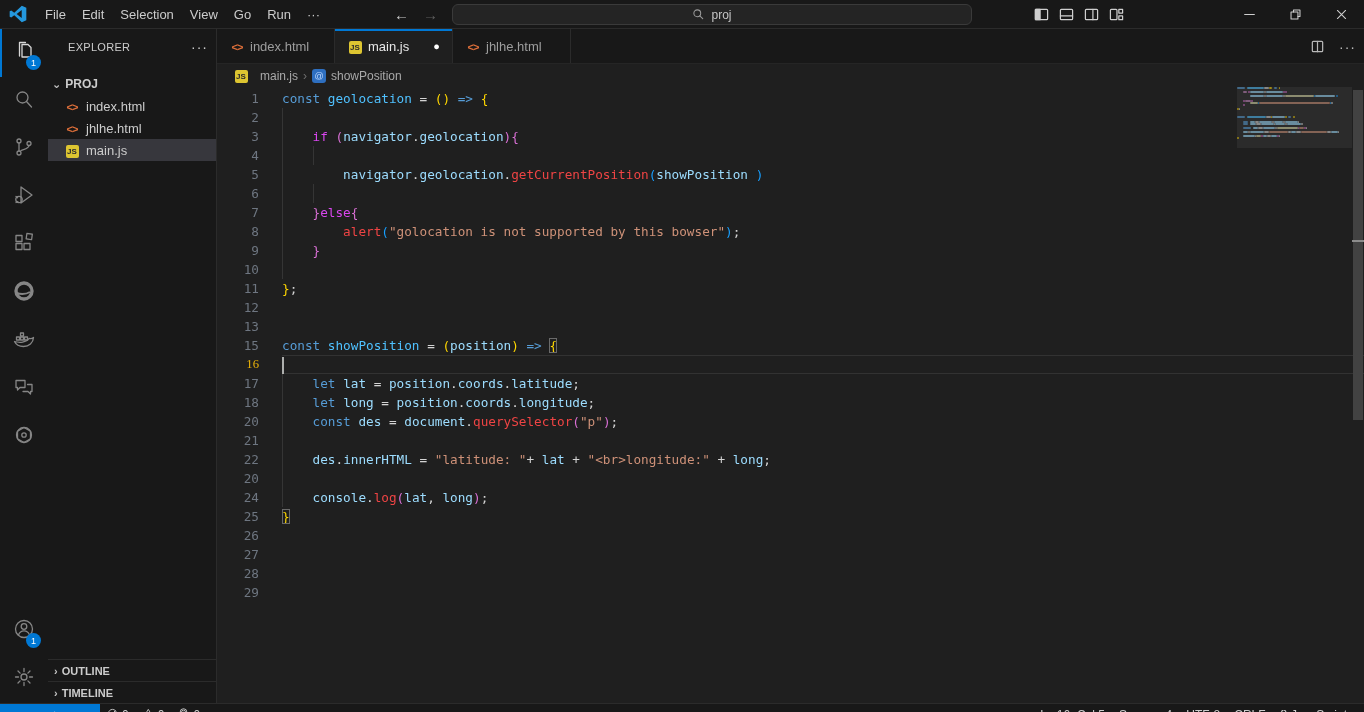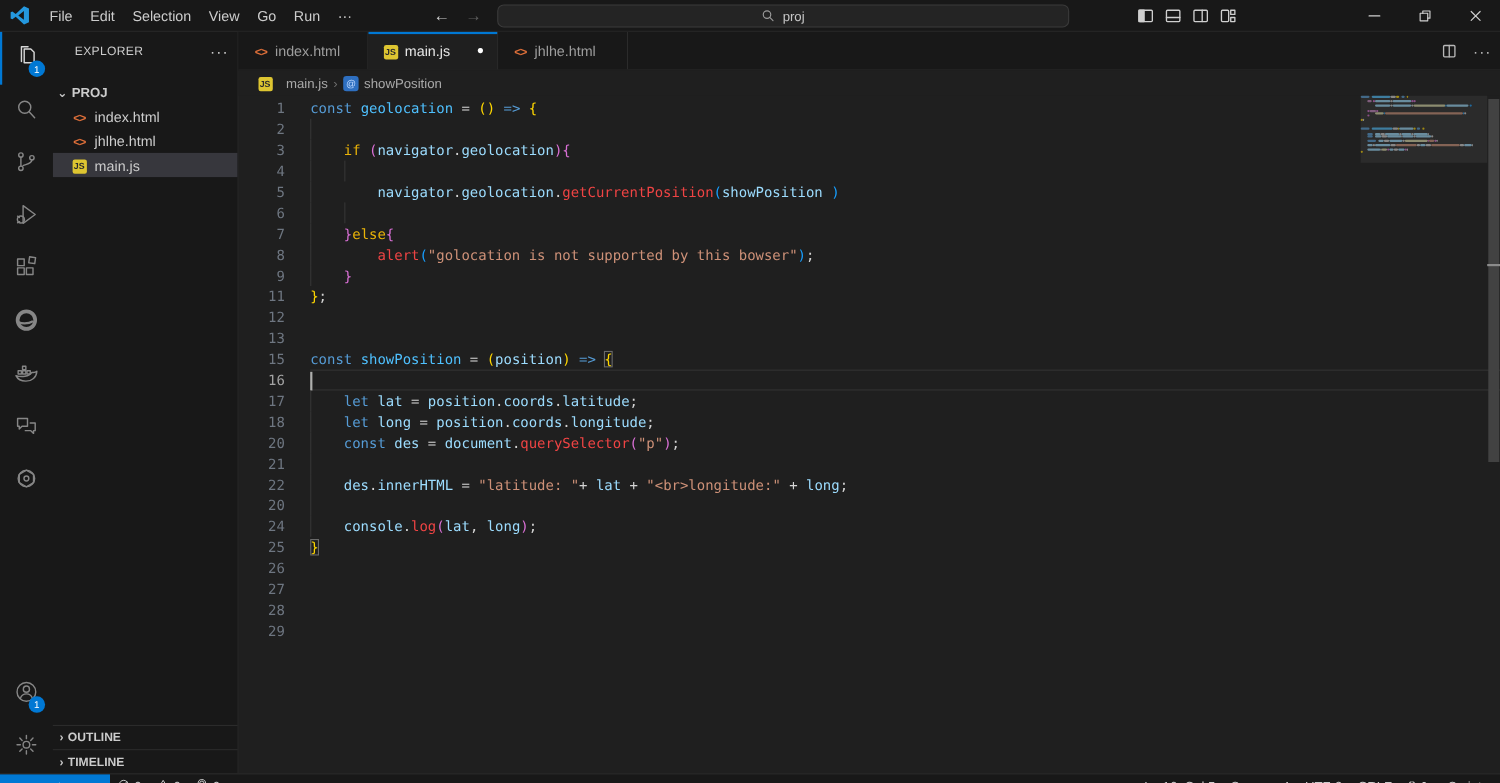--- a/index.html
+++ b/index.html
@@ -66,26 +66,26 @@
   .breadcrumbs { height:23px; background:#1f1f1f; display:flex; align-items:center; padding-left:16px;
     font-size:12px; color:#a9a9a9; gap:5px; }
   .bc-sym { display:inline-flex; width:14px; height:14px; border-radius:3px; background:#2e6fc0; color:#bcd8ff;
     font-size:9px; align-items:center; justify-content:center; }
 
   
   .code-area { flex:1; position:relative; overflow:hidden; font-family:"DejaVu Sans Mono","Liberation Mono",monospace;
     font-size:12.7px; padding-top:2px; }
   .code-row { display:flex; height:19px; line-height:19px; white-space:pre; }
   .gutter { width:52px; flex:0 0 auto; text-align:right; padding-right:10px; color:#6e7681; }
-  .code-row.active-line .gutter { color:#a3a3a3; }
+  .code-row.active-line .gutter { color:#eab308;font-family:Liberation Serif, serif; }
   .ltext { position:relative; flex:1; margin-left:13px; }
   .code-row.active-line .ltext { border-top:1px solid #323232; border-bottom:1px solid #323232; line-height:17px; }
   .guide { position:absolute; top:0; bottom:0; width:1px; background:#353535; }
   .cursor { position:absolute; top:1px; width:1.5px; height:17px; background:#aeafad; }
-  .tk-kw{color:#569CD6} .tk-ctrl{color:#eab308} .tk-var{color:#9CDCFE} .tk-cvar{color:#4FC1FF}
+  .tk-kw{color:#569CD6} .tk-ctrl{color:#d946ef} .tk-var{color:#9CDCFE} .tk-cvar{color:#4FC1FF}
   .tk-fn{color:#ef4444} .tk-str{color:#CE9178} .tk-op{color:#D4D4D4} .tk-txt{color:#D4D4D4}
   .tk-b1{color:#FFD700} .tk-b2{color:#DA70D6} .tk-b3{color:#179FFF}
   .tk-b1x{color:#FFD700; outline:1px solid #6a6a6a; outline-offset:-1px;}
 
   
   .minimap { position:absolute; top:58px; right:12px; width:115px; height:540px; }
   .mm-slider { position:absolute; top:0; left:0; right:0; height:61px; background:rgba(121,121,121,.14); }
   .mm-line { display:flex; height:2.1px; }
   .mm-seg { height:2px; border-radius:1px; }
   .scrollbar { position:absolute; top:58px; right:0; width:12px; bottom:0; }
@@ -329,20 +329,21 @@
       <div class="code-area" id="code">
           <div class="code-row"><div class="gutter">1</div><div class="ltext"><span class="tk-kw">const</span><span class="tk-txt"> </span><span class="tk-cvar">geolocation</span><span class="tk-op"> = </span><span class="tk-b1">()</span><span class="tk-txt"> </span><span class="tk-kw">=&gt;</span><span class="tk-txt"> </span><span class="tk-b1">{</span></div></div>
           <div class="code-row"><div class="gutter">2</div><div class="ltext"><div class="guide" style="left: 0px;"></div></div></div>
           <div class="code-row"><div class="gutter">3</div><div class="ltext"><div class="guide" style="left: 0px;"></div><span class="tk-txt">    </span><span class="tk-ctrl">if</span><span class="tk-txt"> </span><span class="tk-b2">(</span><span class="tk-var">navigator</span><span class="tk-op">.</span><span class="tk-var">geolocation</span><span class="tk-b2">)</span><span class="tk-b2">{</span></div></div>
           <div class="code-row"><div class="gutter">4</div><div class="ltext"><div class="guide" style="left: 0px;"></div><div class="guide" style="left: 30.584px;"></div></div></div>
           <div class="code-row"><div class="gutter">5</div><div class="ltext"><div class="guide" style="left: 0px;"></div><span class="tk-txt">        </span><span class="tk-var">navigator</span><span class="tk-op">.</span><span class="tk-var">geolocation</span><span class="tk-op">.</span><span class="tk-fn">getCurrentPosition</span><span class="tk-b3">(</span><span class="tk-var">showPosition</span><span class="tk-txt"> </span><span class="tk-b3">)</span></div></div>
           <div class="code-row"><div class="gutter">6</div><div class="ltext"><div class="guide" style="left: 0px;"></div><div class="guide" style="left: 30.584px;"></div></div></div>
           <div class="code-row"><div class="gutter">7</div><div class="ltext"><div class="guide" style="left: 0px;"></div><span class="tk-txt">    </span><span class="tk-b2">}</span><span class="tk-ctrl">else</span><span class="tk-b2">{</span></div></div>
           <div class="code-row"><div class="gutter">8</div><div class="ltext"><div class="guide" style="left: 0px;"></div><span class="tk-txt">        </span><span class="tk-fn">alert</span><span class="tk-b3">(</span><span class="tk-str">"golocation is not supported by this bowser"</span><span class="tk-b3">)</span><span class="tk-op">;</span></div></div>
           <div class="code-row"><div class="gutter">9</div><div class="ltext"><div class="guide" style="left: 0px;"></div><span class="tk-txt">    </span><span class="tk-b2">}</span></div></div>
+          <div class="code-row"><div class="gutter">10</div><div class="ltext"><div class="guide" style="left: 0px;"></div></div></div>
           <div class="code-row"><div class="gutter">11</div><div class="ltext"><span class="tk-b1">}</span><span class="tk-op">;</span></div></div>
           <div class="code-row"><div class="gutter">12</div><div class="ltext"></div></div>
           <div class="code-row"><div class="gutter">13</div><div class="ltext"></div></div>
           <div class="code-row"><div class="gutter">15</div><div class="ltext"><span class="tk-kw">const</span><span class="tk-txt"> </span><span class="tk-cvar">showPosition</span><span class="tk-op"> = </span><span class="tk-b1">(</span><span class="tk-var">position</span><span class="tk-b1">)</span><span class="tk-txt"> </span><span class="tk-kw">=&gt;</span><span class="tk-txt"> </span><span class="tk-b1x">{</span></div></div>
           <div class="code-row active-line"><div class="gutter">16</div><div class="ltext"><div class="cursor" style="left: 0px;"></div></div></div>
           <div class="code-row"><div class="gutter">17</div><div class="ltext"><div class="guide" style="left: 0px;"></div><span class="tk-txt">    </span><span class="tk-kw">let</span><span class="tk-txt"> </span><span class="tk-var">lat</span><span class="tk-op"> = </span><span class="tk-var">position</span><span class="tk-op">.</span><span class="tk-var">coords</span><span class="tk-op">.</span><span class="tk-var">latitude</span><span class="tk-op">;</span></div></div>
           <div class="code-row"><div class="gutter">18</div><div class="ltext"><div class="guide" style="left: 0px;"></div><span class="tk-txt">    </span><span class="tk-kw">let</span><span class="tk-txt"> </span><span class="tk-var">long</span><span class="tk-op"> = </span><span class="tk-var">position</span><span class="tk-op">.</span><span class="tk-var">coords</span><span class="tk-op">.</span><span class="tk-var">longitude</span><span class="tk-op">;</span></div></div>
           <div class="code-row"><div class="gutter">20</div><div class="ltext"><div class="guide" style="left: 0px;"></div><span class="tk-txt">    </span><span class="tk-kw">const</span><span class="tk-txt"> </span><span class="tk-var">des</span><span class="tk-op"> = </span><span class="tk-var">document</span><span class="tk-op">.</span><span class="tk-fn">querySelector</span><span class="tk-b2">(</span><span class="tk-str">"p"</span><span class="tk-b2">)</span><span class="tk-op">;</span></div></div>
           <div class="code-row"><div class="gutter">21</div><div class="ltext"><div class="guide" style="left: 0px;"></div></div></div>
           <div class="code-row"><div class="gutter">22</div><div class="ltext"><div class="guide" style="left: 0px;"></div><span class="tk-txt">    </span><span class="tk-var">des</span><span class="tk-op">.</span><span class="tk-var">innerHTML</span><span class="tk-op"> = </span><span class="tk-str">"latitude: "</span><span class="tk-op">+ </span><span class="tk-var">lat</span><span class="tk-op"> + </span><span class="tk-str">"&lt;br&gt;longitude:"</span><span class="tk-op"> + </span><span class="tk-var">long</span><span class="tk-op">;</span></div></div>

